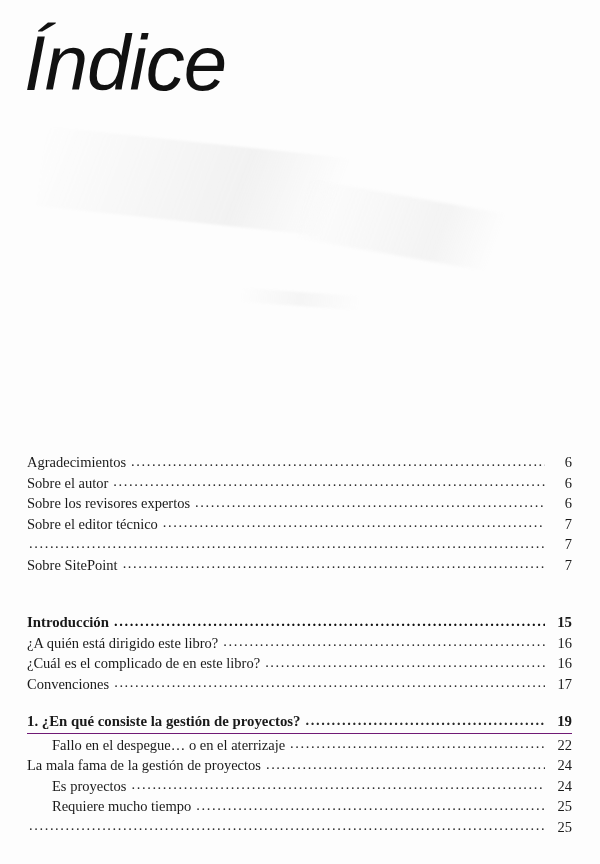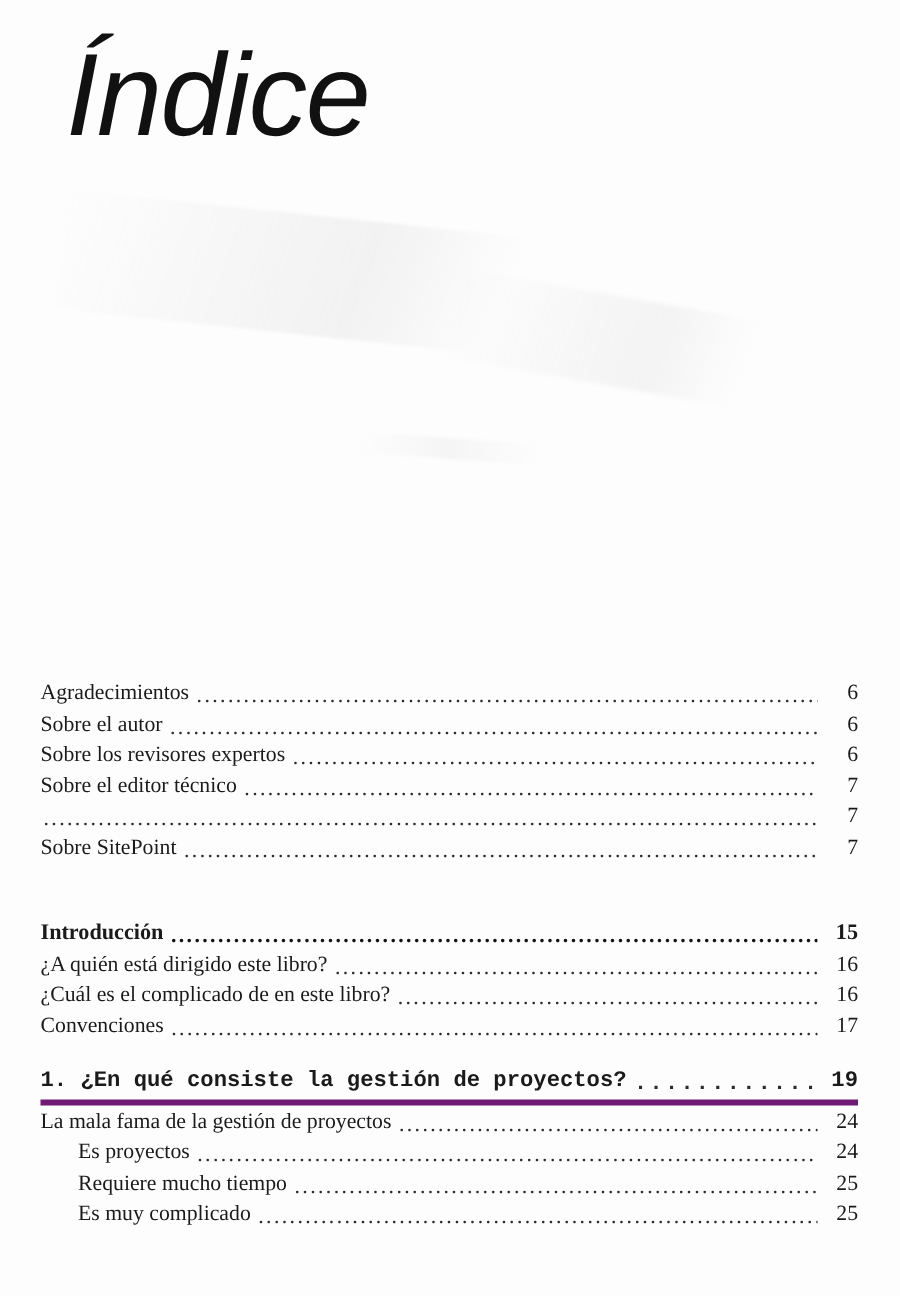--- a/index.html
+++ b/index.html
@@ -46,21 +46,21 @@
   .smudge-3 {
     left: 240px; top: 292px;
     width: 120px; height: 14px;
     background: linear-gradient(95deg, rgba(220,220,220,0) 0%, rgba(195,195,195,0.45) 50%, rgba(220,220,220,0) 100%);
     transform: rotate(4deg);
     filter: blur(1.1px);
   }
 
   .title {
     position: absolute;
-    left: 44px;
+    left: 24px;
     top: 24px;
     font-family: "Liberation Sans", sans-serif;
     font-style: italic;
     font-weight: 400;
     font-size: 78px;
     letter-spacing: -1px;
     color: #111111;
     line-height: 1;
   }
 
@@ -73,21 +73,21 @@
 
   .toc-group {
     margin-bottom: 0;
   }
   .group-gap {
     height: 17px;
   }
 
   .entry {
     display: flex;
-    align-items: flex-end;
+    align-items: center;
     font-size: 14.5px;
     line-height: 20.5px;
     white-space: nowrap;
     color: #1a1a1a;
   }
   .entry .label {
     flex: 0 0 auto;
     padding-right: 3px;
   }
   .entry .dots {
@@ -128,24 +128,23 @@
   .entry.chapter .label {
     border-bottom: 0;
   }
 
   .entry.indent .label {
     padding-left: 25px;
   }
 
   
   .entry.underlined {
-    border-bottom: 4px solid #701a75;
+    border-bottom: 1px solid #701a75;
     padding-bottom: 1px;
     margin-bottom: 1px;
-    font-family: Liberation Mono, monospace;
   }
 </style>
 </head>
 <body>
 
 <div class="page">
 
   <div class="scan-smudge smudge-1"></div>
   <div class="scan-smudge smudge-2"></div>
   <div class="scan-smudge smudge-3"></div>
@@ -212,36 +211,40 @@
     </div>
 
     <div class="group-gap"></div>
 
     <div class="toc-group">
       <div class="entry chapter underlined">
         <span class="label">1. ¿En qué consiste la gestión de proyectos?</span>
         <span class="dots"></span>
         <span class="pageno">19</span>
       </div>
+      <div class="entry indent">
+        <span class="label">Fallo en el despegue… o en el aterrizaje</span>
+        <span class="dots"></span>
+        <span class="pageno">22</span>
+      </div>
       <div class="entry">
         <span class="label">La mala fama de la gestión de proyectos</span>
         <span class="dots"></span>
         <span class="pageno">24</span>
       </div>
       <div class="entry indent">
         <span class="label">Es proyectos</span>
         <span class="dots"></span>
         <span class="pageno">24</span>
       </div>
       <div class="entry indent">
         <span class="label">Requiere mucho tiempo</span>
         <span class="dots"></span>
         <span class="pageno">25</span>
       </div>
       <div class="entry indent">
-        <span class="label">Es muy complicado</span>
         <span class="dots"></span>
         <span class="pageno">25</span>
       </div>
     </div>
 
   </div>
 </div>
 
 </body></html>

